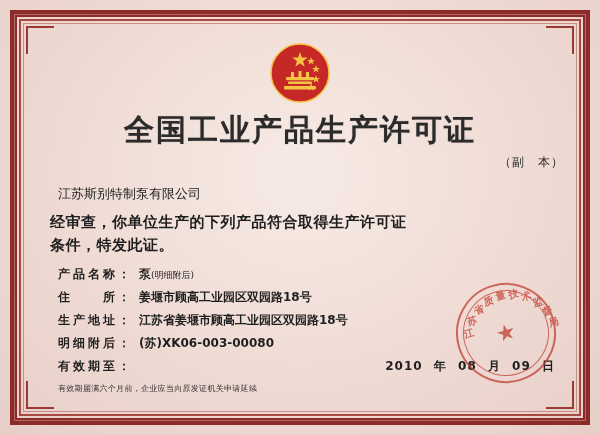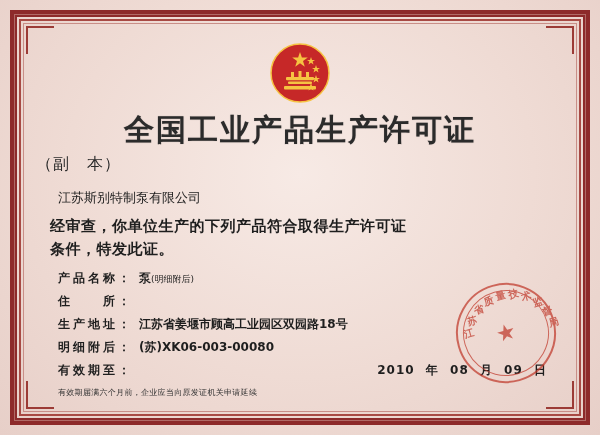--- a/index.html
+++ b/index.html
@@ -100,22 +100,22 @@
     text-align: center;
     font-family: "DejaVu Sans", sans-serif;
     font-weight: bold;
     font-size: 30px;
     letter-spacing: 2px;
     color: #2b2b2b;
     margin-top: 6px;
     text-shadow: 0 0 1px rgba(0,0,0,0.3);
   }
   .subtitle {
-    text-align: left;
-    font-size: 16px;
+    text-align: right;
+    font-size: 12px;
     color: #2b2b2b;
     margin-top: 3px;
     letter-spacing: 1px;
   }
 
   .body-block {
     margin-top: 14px;
     padding-left: 14px;
     padding-right: 8px;
     color: #1e1e1e;
@@ -163,21 +163,21 @@
   }
 
   .date-row {
     display: flex;
     align-items: center;
     margin-bottom: 4px;
     position: relative;
   }
   .date-right {
     position: absolute;
-    right: 14px;
+    right: 6px;
     bottom: 0;
     font-size: 12px;
     font-weight: bold;
     white-space: nowrap;
     letter-spacing: 1px;
   }
   .date-right span { margin: 0 3px; }
 
   .footnote {
     margin-top: 8px;
@@ -282,20 +282,21 @@
 
     <div class="fields">
 
       <div class="field-row">
         <span class="field-label">产品名称：</span>
         <span class="field-value"><span>泵</span><span class="small">(明细附后)</span></span>
       </div>
 
       <div class="field-row">
         <span class="field-label">住　　所：</span>
+        <span class="field-value">姜堰市顾高工业园区双园路18号</span>
       </div>
 
       <div class="field-row">
         <span class="field-label">生产地址：</span>
         <span class="field-value">江苏省姜堰市顾高工业园区双园路18号</span>
       </div>
 
       <div class="field-row">
         <span class="field-label">明细附后：</span>
         <span class="field-value">(苏)XK06-003-00080</span>

